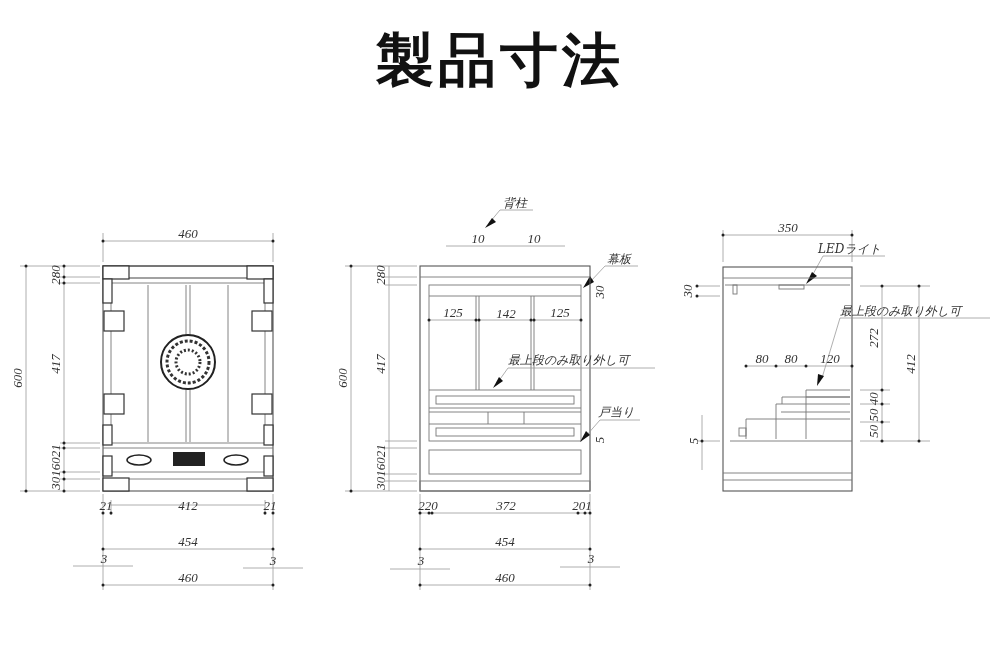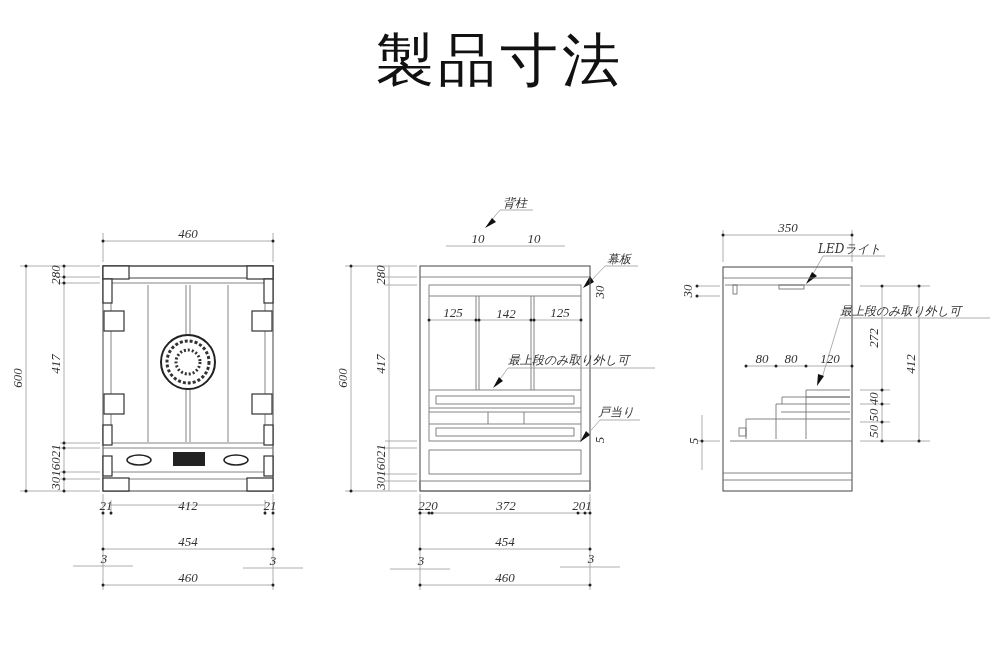--- a/index.html
+++ b/index.html
@@ -1,17 +1,17 @@
 <!DOCTYPE html>
 <html><head>
   <meta charset="utf-8">
   <style>
     html, body { margin:0; padding:0; background:#ffffff; }
     body { width:1000px; height:666px; position:relative; overflow:hidden; font-family:"DejaVu Serif", serif; }
-    .title { position:absolute; left:0; top:22px; width:1000px; text-align:center; font-family:"DejaVu Serif", serif; font-size:58px; font-weight:normal; color:#111; letter-spacing:4px; }
+    .title { position:absolute; left:0; top:22px; width:1000px; text-align:center; font-family:"DejaVu Serif", serif; font-size:58px; font-weight:bold; color:#111; letter-spacing:4px; }
     svg#drawing { position:absolute; left:0; top:0; }
     .dim { font-family:"Liberation Serif", serif; font-style:italic; font-size:13px; fill:#333; }
     .note { font-family:"DejaVu Serif", serif; font-style:italic; font-size:12px; fill:#333; }
     .dl { stroke:#9a9a9a; stroke-width:0.8; fill:none; }
     .ol { stroke:#555; stroke-width:1.1; fill:none; }
     .il { stroke:#777; stroke-width:0.9; fill:none; }
     .dot { fill:#222; }
   </style>
 </head>
 <body>

